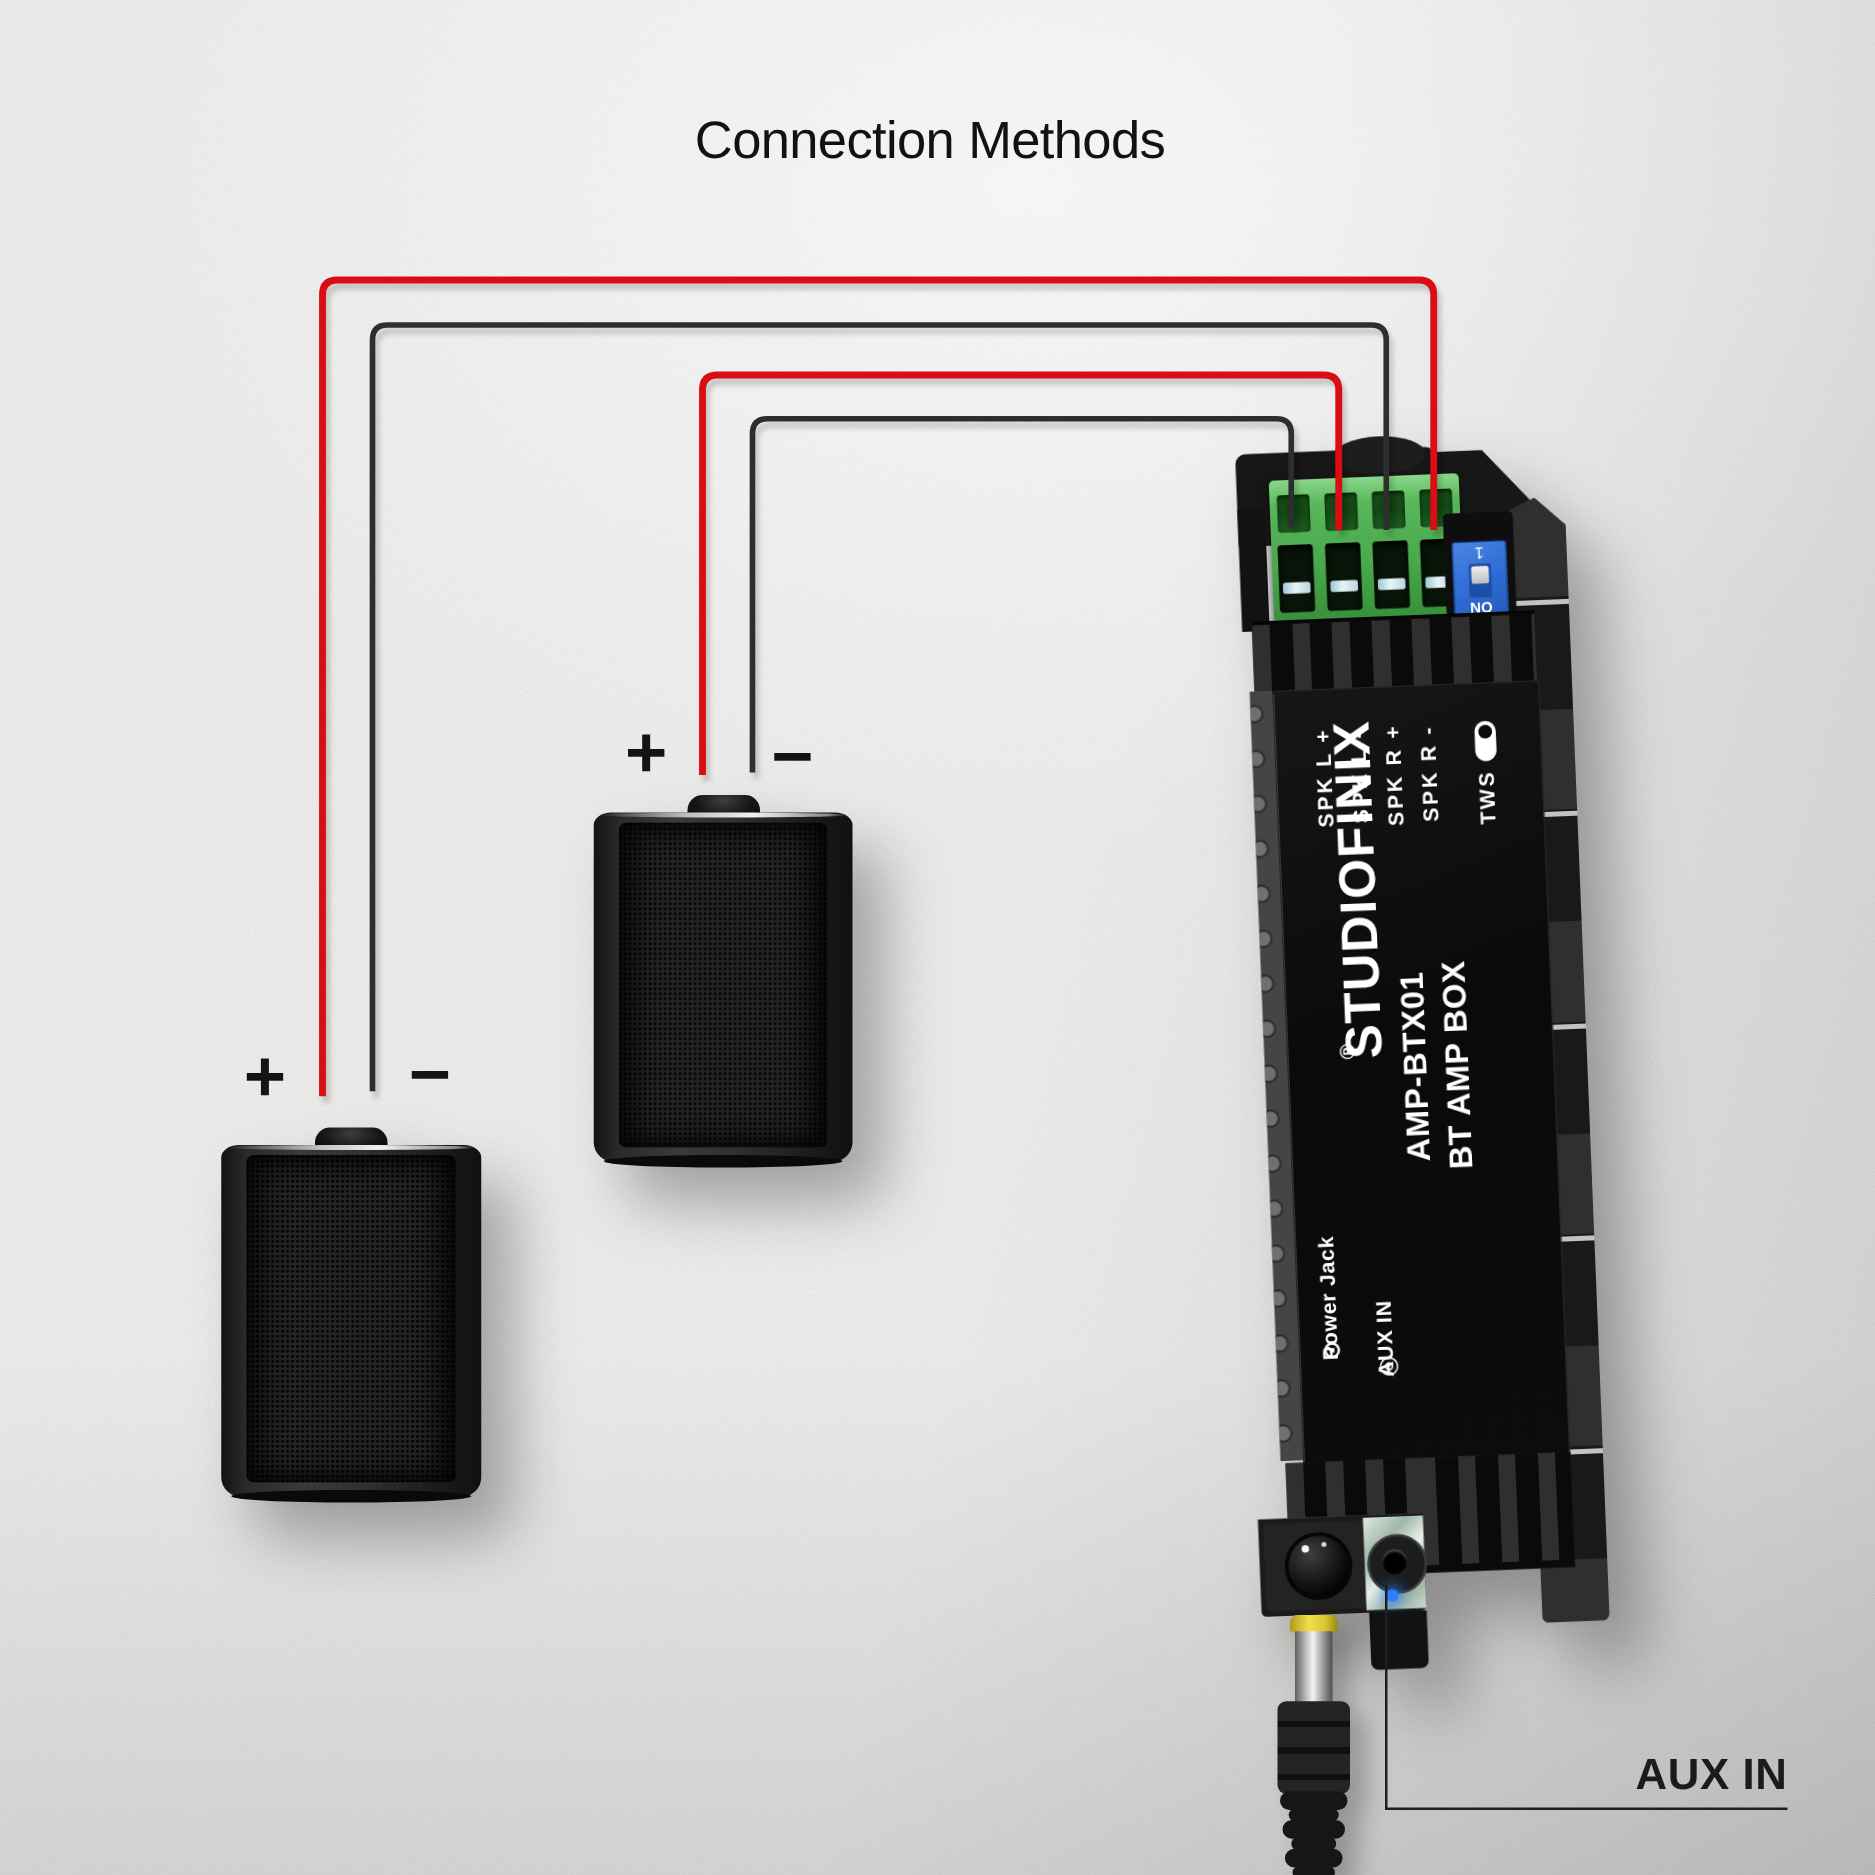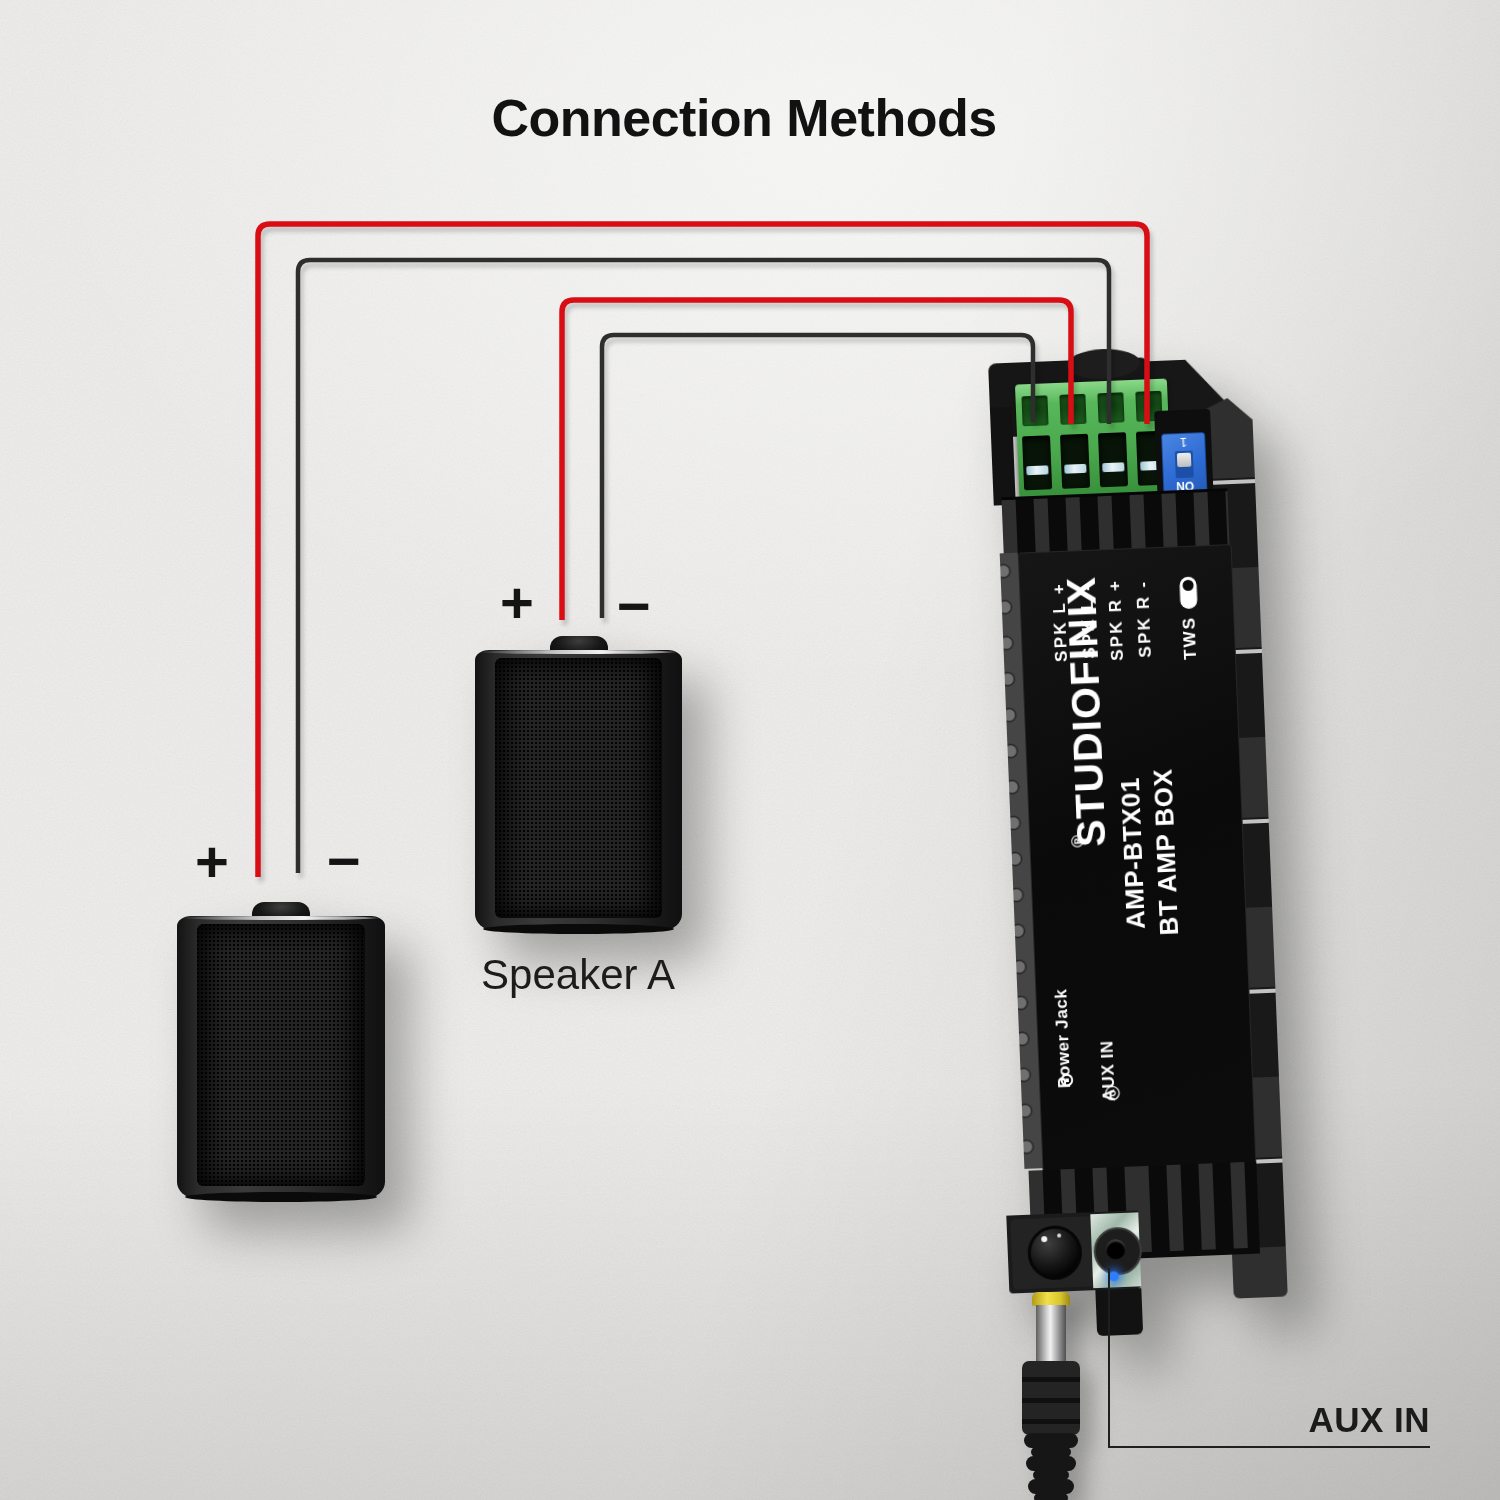--- a/index.html
+++ b/index.html
@@ -5,21 +5,21 @@
   html,body{margin:0;padding:0;}
   .canvas{position:relative;width:1500px;height:1500px;overflow:hidden;
           background:#e8e7e5;font-family:"Liberation Sans",sans-serif;}
   .wall-texture{position:absolute;left:0;top:0;z-index:0;pointer-events:none;}
   .wall-shade{position:absolute;inset:0;z-index:1;pointer-events:none;
     background:
       radial-gradient(1300px 900px at 55% 10%, rgba(255,255,255,0.55), rgba(255,255,255,0) 60%),
       linear-gradient(105deg, rgba(0,0,0,0) 55%, rgba(0,0,0,0.06) 78%, rgba(0,0,0,0.12) 100%),
       linear-gradient(180deg, rgba(0,0,0,0) 72%, rgba(0,0,0,0.10) 100%);}
   .title{position:absolute;left:374px;top:88px;width:740px;z-index:3;
-         text-align:center;font-size:52px;font-weight:bold;color:#121212;letter-spacing:-0.5px;}
+         text-align:center;font-size:42px;font-weight:normal;color:#121212;letter-spacing:-0.5px;}
 
   
   .speaker-body{position:absolute;z-index:3;filter:drop-shadow(26px 30px 24px rgba(0,0,0,0.30));}
   .spk-shell{position:absolute;inset:0;border-radius:14px 14px 18px 18px / 10px 10px 16px 16px;
     background:linear-gradient(90deg,#131313 0%,#2b2b2b 10%,#3a3a3a 32%,#303030 55%,#1e1e1e 80%,#101010 100%);}
   .spk-shell::before{content:"";position:absolute;left:2%;right:2%;top:0;height:4px;border-radius:50%;
     background:linear-gradient(90deg,rgba(255,255,255,0) 0%,#bdbdbd 35%,#f2f2f2 62%,#8a8a8a 92%,rgba(255,255,255,0) 100%);}
   .spk-shell::after{content:"";position:absolute;left:4%;right:4%;bottom:-4px;height:10px;border-radius:50%;background:#0a0a0a;}
   .spk-grille{position:absolute;left:20px;right:20px;top:8px;bottom:12px;border-radius:6px;
     background-color:#242424;
@@ -154,21 +154,20 @@
 
   <div class="title">Connection Methods</div>
 
   <div class="mark" style="left:517px;top:602px;">+</div>
   <div class="mark" style="left:634px;top:605px;">−</div>
   <div class="speaker-body" style="left:475px;top:650px;width:207px;height:280px;">
     <div class="spk-knob"></div>
     <div class="spk-shell"></div>
     <div class="spk-grille"></div>
   </div>
-  <div class="spk-label" style="left:578px;top:975px;">Speaker A</div>
 
   <div class="mark" style="left:212px;top:861px;">+</div>
   <div class="mark" style="left:344px;top:860px;">−</div>
   <div class="speaker-body" style="left:177px;top:916px;width:208px;height:282px;">
     <div class="spk-knob"></div>
     <div class="spk-shell"></div>
     <div class="spk-grille"></div>
   </div>
 
   <div class="amp">

